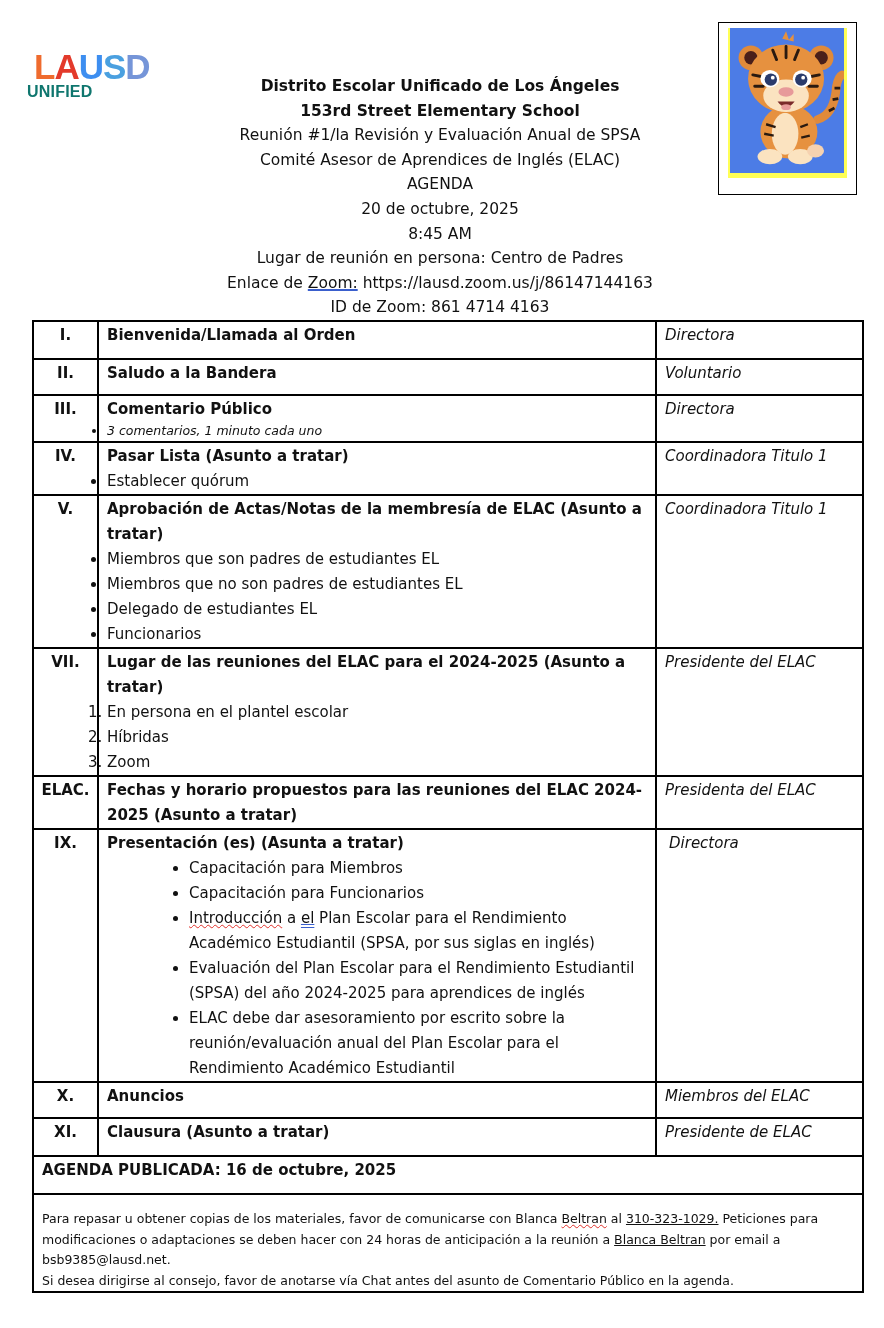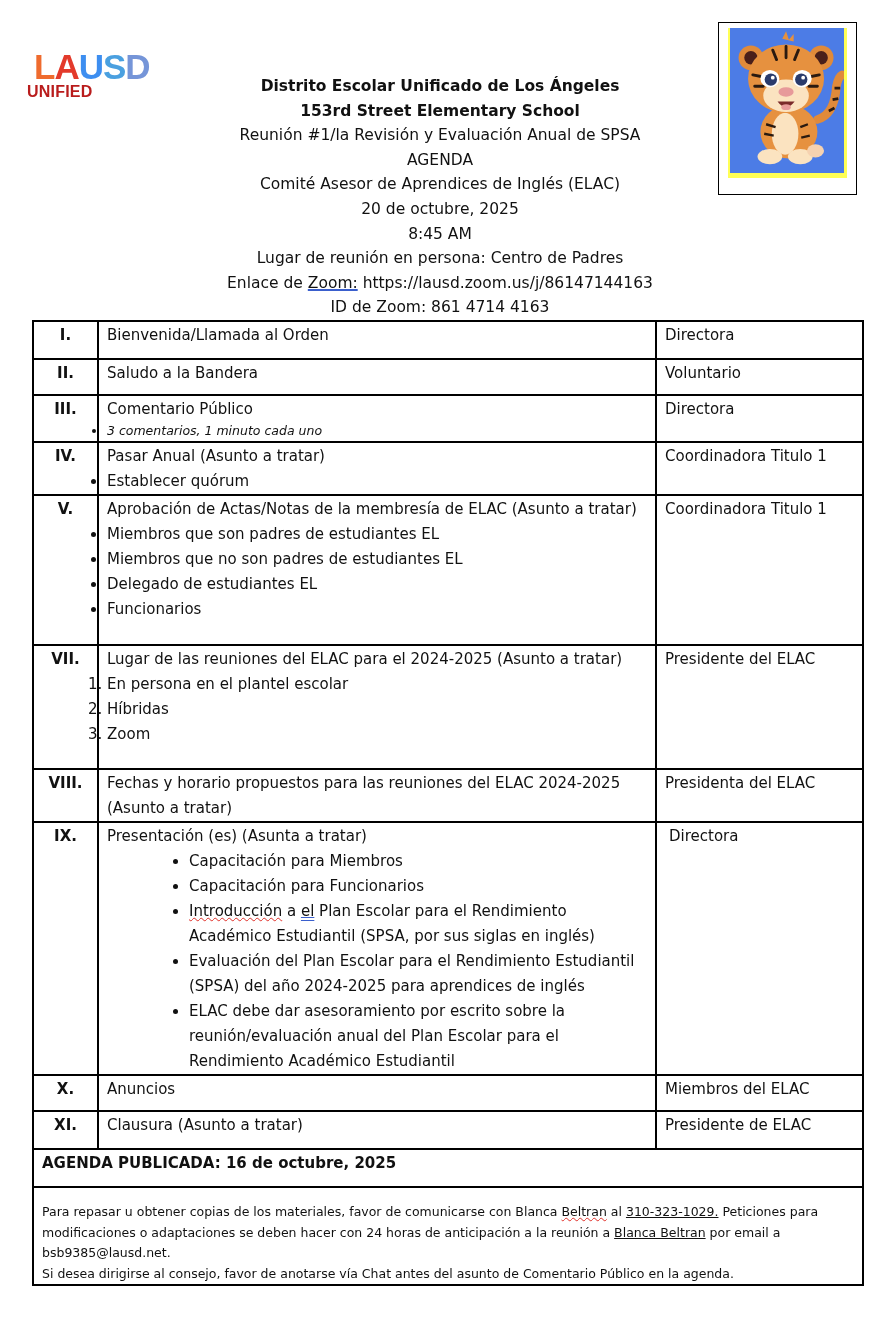--- a/index.html
+++ b/index.html
@@ -8,40 +8,40 @@
 
   
   .logo { position: absolute; left: 26px; top: 46px; width: 200px; height: 58px; }
   .logo-letters { position: absolute; left: 0; top: 0; font-family: "Liberation Sans", sans-serif; font-weight: 700; font-size: 35px; line-height: 42px; letter-spacing: -1px; margin-left: 8px; }
   .logo-letters span { display: inline-block; }
   .l-l { color: #ef6b2e; }
   .l-a { color: #e33a2b; }
   .l-u { color: #3d8ef0; }
   .l-s { color: #4aa0e0; }
   .l-d { color: #7595d8; }
-  .logo-unified { position: absolute; left: 1px; top: 37px; font-family: "Liberation Sans", sans-serif; font-weight: 700; font-size: 16px; color: #b91c1c; letter-spacing: 0.2px; }
+  .logo-unified { position: absolute; left: 1px; top: 37px; font-family: "Liberation Sans", sans-serif; font-weight: 700; font-size: 16px; color: #0f766e; letter-spacing: 0.2px; }
 
   
   .header { position: absolute; left: 180px; width: 520px; top: 74px; text-align: center; }
   .header .line { font-size: 15.5px; line-height: 24.6px; white-space: nowrap; }
   .header .bold { font-weight: 700; font-size: 15.5px; }
   .zoom-word { text-decoration: underline; text-decoration-color: #3a5fcd; text-decoration-thickness: 2px; }
 
   
   .mascot-frame { position: absolute; left: 718px; top: 22px; width: 139px; height: 173px; border: 1px solid #000; background: #fff; }
   .mascot-bg { position: absolute; left: 9px; top: 5px; width: 119px; height: 150px; background: #4c7ce6; border-right: 3px solid #ffff55; border-bottom: 5px solid #ffff55; border-left: 2px solid #ffff55; }
   .mascot-bg svg { width: 100%; height: 100%; display: block; }
 
   
   .agenda { position: absolute; left: 32px; top: 320px; width: 832px; border-collapse: collapse; table-layout: fixed; }
   .agenda td { border: 2px solid #000; vertical-align: top; font-size: 15px; line-height: 25px; }
   .col-num { width: 65px; text-align: center; font-weight: 700; padding-top: 1px; }
   .col-item { width: 558px; padding: 1px 6px 0 8px; }
-  .col-resp { padding: 1px 6px 8px 8px; }
-  .item-title { font-weight: 400; }
+  .col-resp { padding: 1px 6px 8px 8px; font-style: italic; }
+  .item-title { font-weight: 700; }
   ul.sub, ol.sub { }
   ul.sub li, ol.sub li { padding-left: 0; }
   ul.sub { list-style: disc; }
   ol.sub { list-style: decimal; }
   ul.deep { margin-left: 82px; }
   .small-italic { font-style: italic; font-size: 12.5px; line-height: 18px; }
   .spell { text-decoration: underline wavy #e0302a; text-decoration-thickness: 1px; }
   .grammar { text-decoration: underline double #3a5fcd; }
   .pub-row td { font-weight: 700; padding: 1px 8px; height: 38px; margin-left: 16px; }
   .foot-row td { font-size: 12.5px; line-height: 20.5px; padding: 14px 8px 0 8px; }
@@ -55,22 +55,22 @@
   <div class="logo-letters">
     <span class="l-l">L</span><span class="l-a">A</span><span class="l-u">U</span><span class="l-s">S</span><span class="l-d">D</span>
   </div>
   <div class="logo-unified">UNIFIED</div>
 </div>
 
 <div class="header">
   <div class="line bold">Distrito Escolar Unificado de Los Ángeles</div>
   <div class="line bold">153rd Street Elementary School</div>
   <div class="line">Reunión #1/la Revisión y Evaluación Anual de SPSA</div>
+  <div class="line">Comité Asesor de Aprendices de Inglés (ELAC)</div>
   <div class="line">AGENDA</div>
-  <div class="line">Comité Asesor de Aprendices de Inglés (ELAC)</div>
   <div class="line">20 de octubre, 2025</div>
   <div class="line">8:45 AM</div>
   <div class="line">Lugar de reunión en persona: Centro de Padres</div>
   <div class="line"><span>Enlace de </span><span class="zoom-word">Zoom:</span><span> https://lausd.zoom.us/j/86147144163</span></div>
   <div class="line">ID de Zoom: 861 4714 4163</div>
 </div>
 
 <div class="mascot-frame">
   <div class="mascot-bg">
     <svg viewBox="0 0 120 150">
@@ -130,21 +130,21 @@
         <div class="item-title">Comentario Público</div>
         <ul class="sub">
             <li class="small-italic">3 comentarios, 1 minuto cada uno</li>
           </ul>
       </td>
       <td class="col-resp">Directora</td>
     </tr>
     <tr style="height:50px">
       <td class="col-num">IV.</td>
       <td class="col-item">
-        <div class="item-title">Pasar Anual (Asunto a tratar)</div>
+        <div class="item-title">Pasar Lista (Asunto a tratar)</div>
         <ul class="sub">
             <li>Establecer quórum</li>
           </ul>
       </td>
       <td class="col-resp">Coordinadora Titulo 1</td>
     </tr>
     <tr style="height:150px">
       <td class="col-num">V.</td>
       <td class="col-item">
         <div class="item-title">Aprobación de Actas/Notas de la membresía de ELAC (Asunto a tratar)</div>
@@ -163,21 +163,21 @@
         <div class="item-title">Lugar de las reuniones del ELAC para el 2024-2025 (Asunto a tratar)</div>
         <ol class="sub">
           <li>En persona en el plantel escolar</li>
           <li>Híbridas</li>
           <li>Zoom</li>
         </ol>
       </td>
       <td class="col-resp">Presidente del ELAC</td>
     </tr>
     <tr style="height:50px">
-      <td class="col-num">VIII.</td>
+      <td class="col-num">ELAC.</td>
       <td class="col-item">
           <div class="item-title">Fechas y horario propuestos para las reuniones del  ELAC 2024-2025 (Asunto a tratar)</div>
         </td>
       <td class="col-resp">Presidenta del ELAC</td>
     </tr>
     <tr style="height:232px">
       <td class="col-num">IX.</td>
       <td class="col-item">
         <div class="item-title">Presentación (es) (Asunta a tratar)</div>
         <ul class="sub deep">

